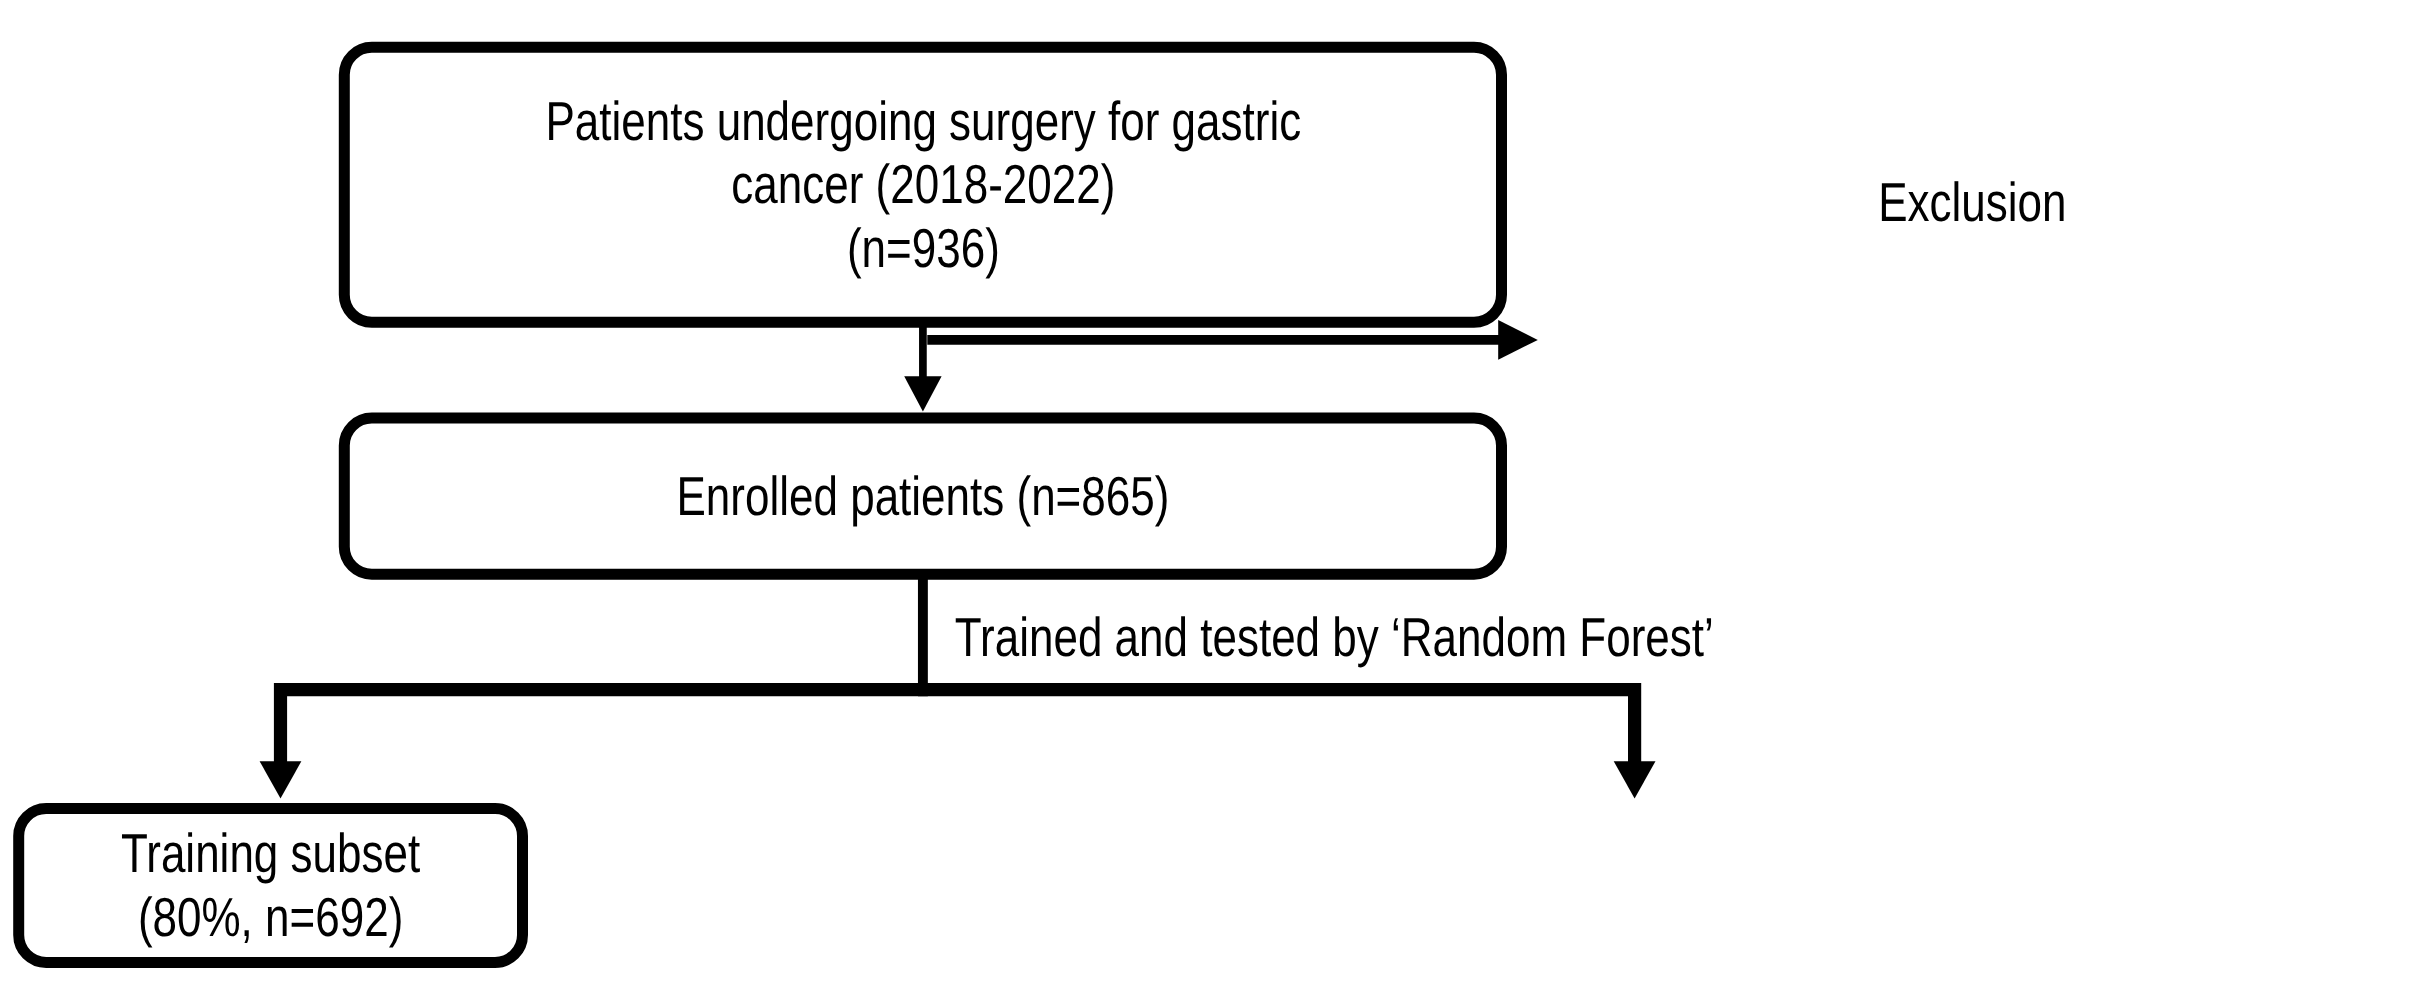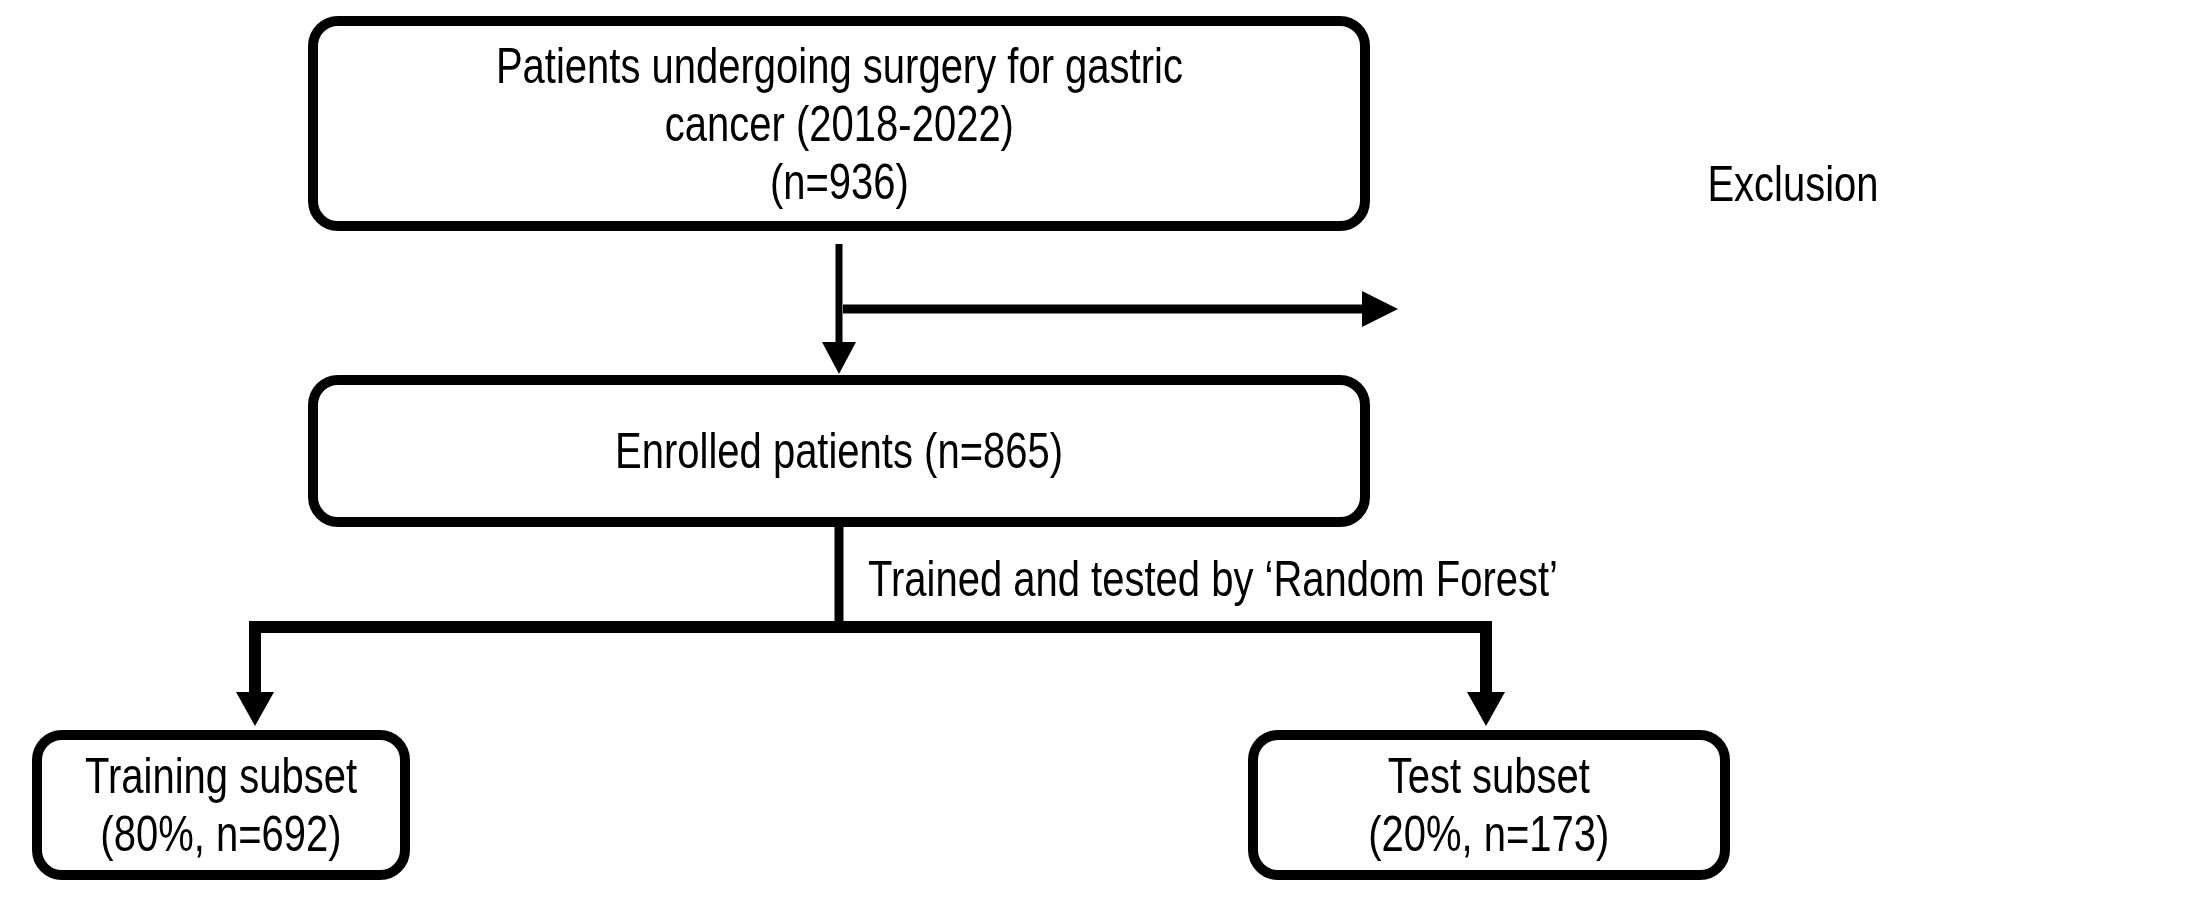--- a/index.html
+++ b/index.html
@@ -36,24 +36,24 @@
     justify-content: center;
     text-align: center;
   }
   .label {
     font-size: 50px;
     line-height: 1.16;
     white-space: nowrap;
     transform: scaleX(0.8);
     transform-origin: 50% 50%;
   }
-  .population { left: 308px; top: 16px;  width: 1062px; height: 215px; }
+  .population { left: 308px; top: 38px;  width: 1062px; height: 260px; }
   .enrolled   { left: 308px; top: 375px; width: 1062px; height: 152px; align-items: center; }
   .exclusion  { left: 1400px; top: 223px; width: 786px; height: 160px; }
-  .training   { left: 32px;  top: 730px; width: 378px; height: 150px; }
+  .training   { left: 12px;  top: 730px; width: 468px; height: 150px; }
   .test       { left: 1248px; top: 730px; width: 482px; height: 150px; }
   .exclusion-title {
     position: absolute;
     left: 1400px; top: 155px; width: 786px;
     text-align: center;
     font-size: 50px;
     line-height: 1.16;
     transform: scaleX(0.8);
     transform-origin: 50% 50%;
   }
@@ -105,20 +105,14 @@
 
   <div class="split-label">Trained and tested by ‘Random Forest’</div>
 
   <div class="box training">
     <div class="label">
       <div>Training subset</div>
       <div>(80%, n=692)</div>
     </div>
   </div>
 
-  <div class="box test">
-    <div class="label">
-      <div>Test subset</div>
-      <div>(20%, n=173)</div>
-    </div>
-  </div>
 
 </div>
 
 </body></html>

